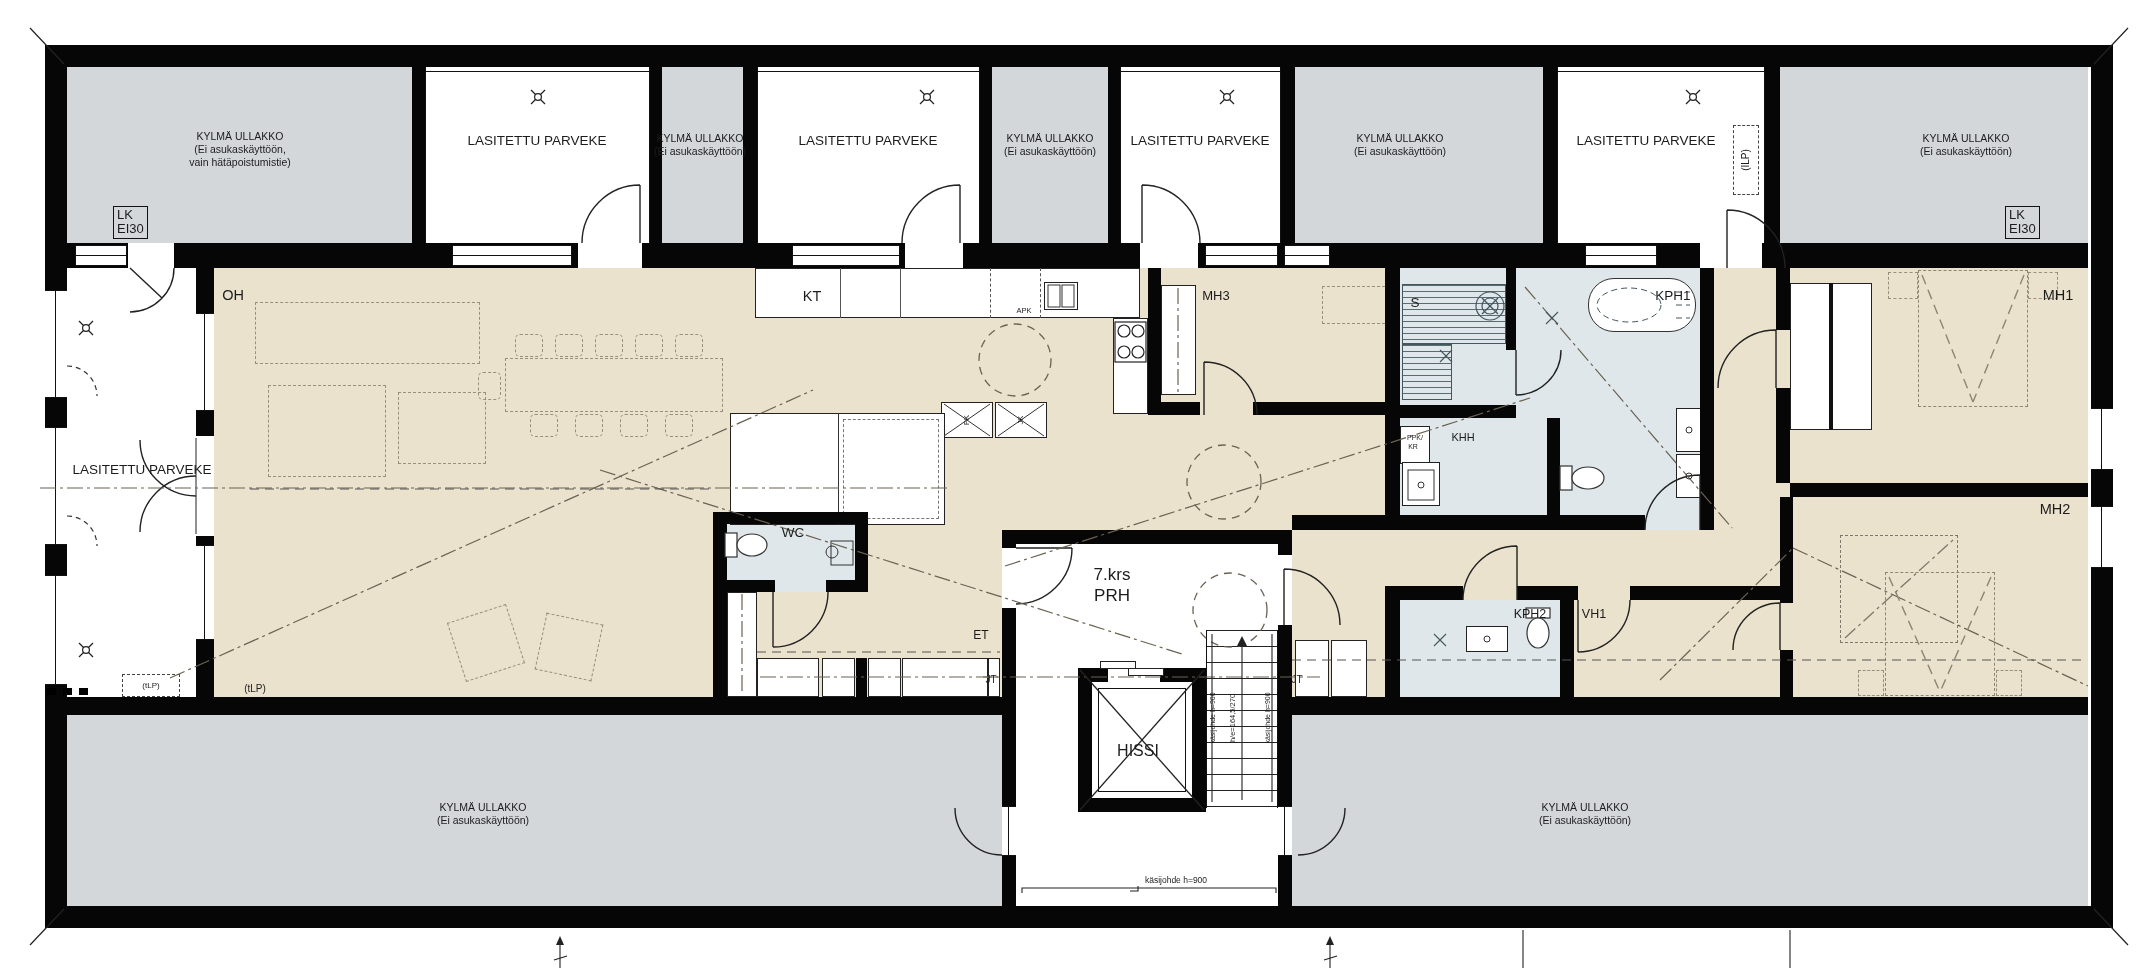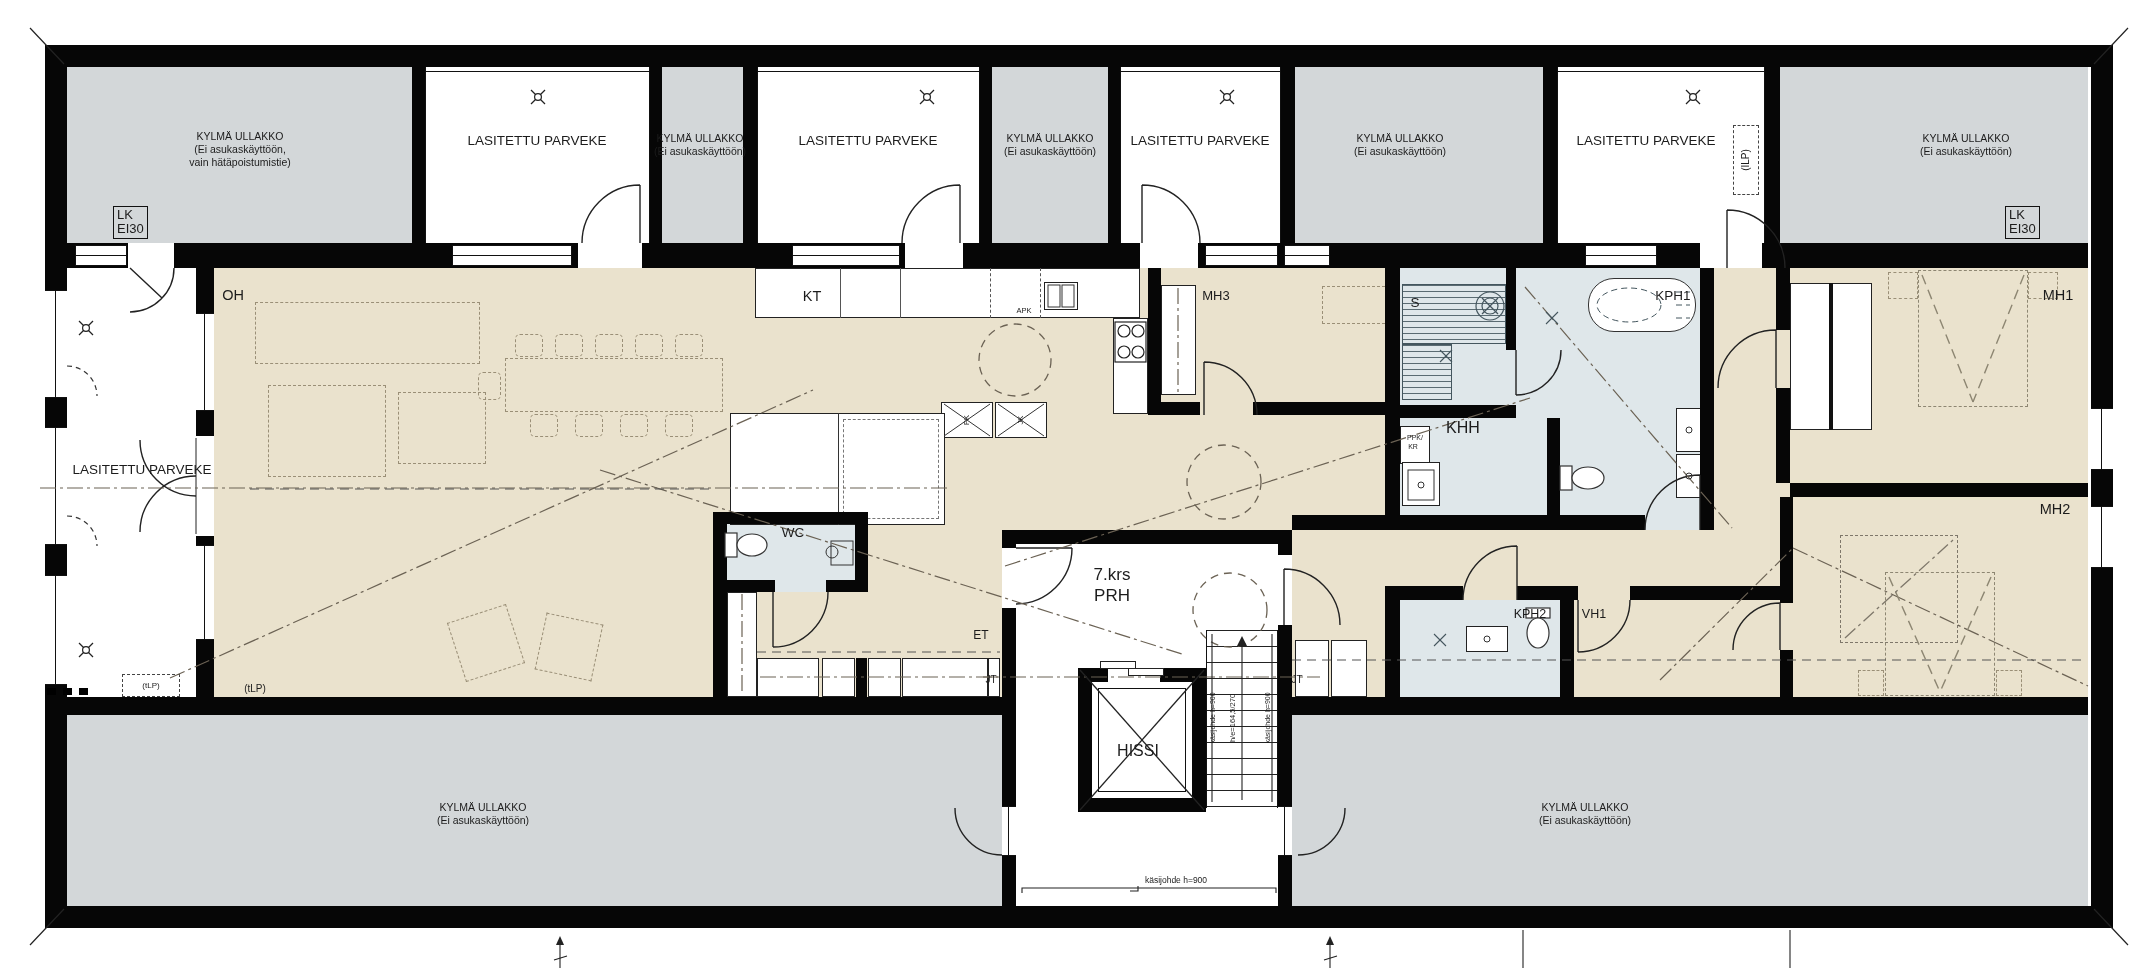--- a/index.html
+++ b/index.html
@@ -539,21 +539,21 @@
   <div class="lbl rot" style="left:1746px;top:160px;font-size:10px">(ILP)</div>
   <div class="lbl" style="left:255px;top:689px;font-size:10px">(tLP)</div>
   <div class="lbl" style="left:151px;top:686px;font-size:8px">(tLP)</div>
 
   <div class="lbl" style="left:233px;top:295px;font-size:14.5px">OH</div>
   <div class="lbl" style="left:812px;top:296px;font-size:14.5px">KT</div>
   <div class="lbl" style="left:1216px;top:296px;font-size:13px">MH3</div>
   <div class="lbl" style="left:1415px;top:303px;font-size:13.5px">S</div>
   <div class="lbl" style="left:1673px;top:296px;font-size:13.5px">KPH1</div>
   <div class="lbl" style="left:2058px;top:295px;font-size:14.5px">MH1</div>
-  <div class="lbl" style="left:1463px;top:428px;font-size:16px">KHH</div>
+  <div class="lbl" style="left:1463px;top:438px;font-size:11px">KHH</div>
   <div class="lbl" style="left:2055px;top:509px;font-size:14.5px">MH2</div>
   <div class="lbl" style="left:793px;top:533px;font-size:13.5px">WC</div>
   <div class="lbl" style="left:981px;top:635px;font-size:12px">ET</div>
   <div class="lbl" style="left:1530px;top:615px;font-size:12.5px">KPH2</div>
   <div class="lbl" style="left:1594px;top:615px;font-size:12.5px">VH1</div>
 
   <div class="lbl ctr" style="left:1112px;top:585px;font-size:17px">
     <div>7.krs</div>
     <div>PRH</div>
   </div>

